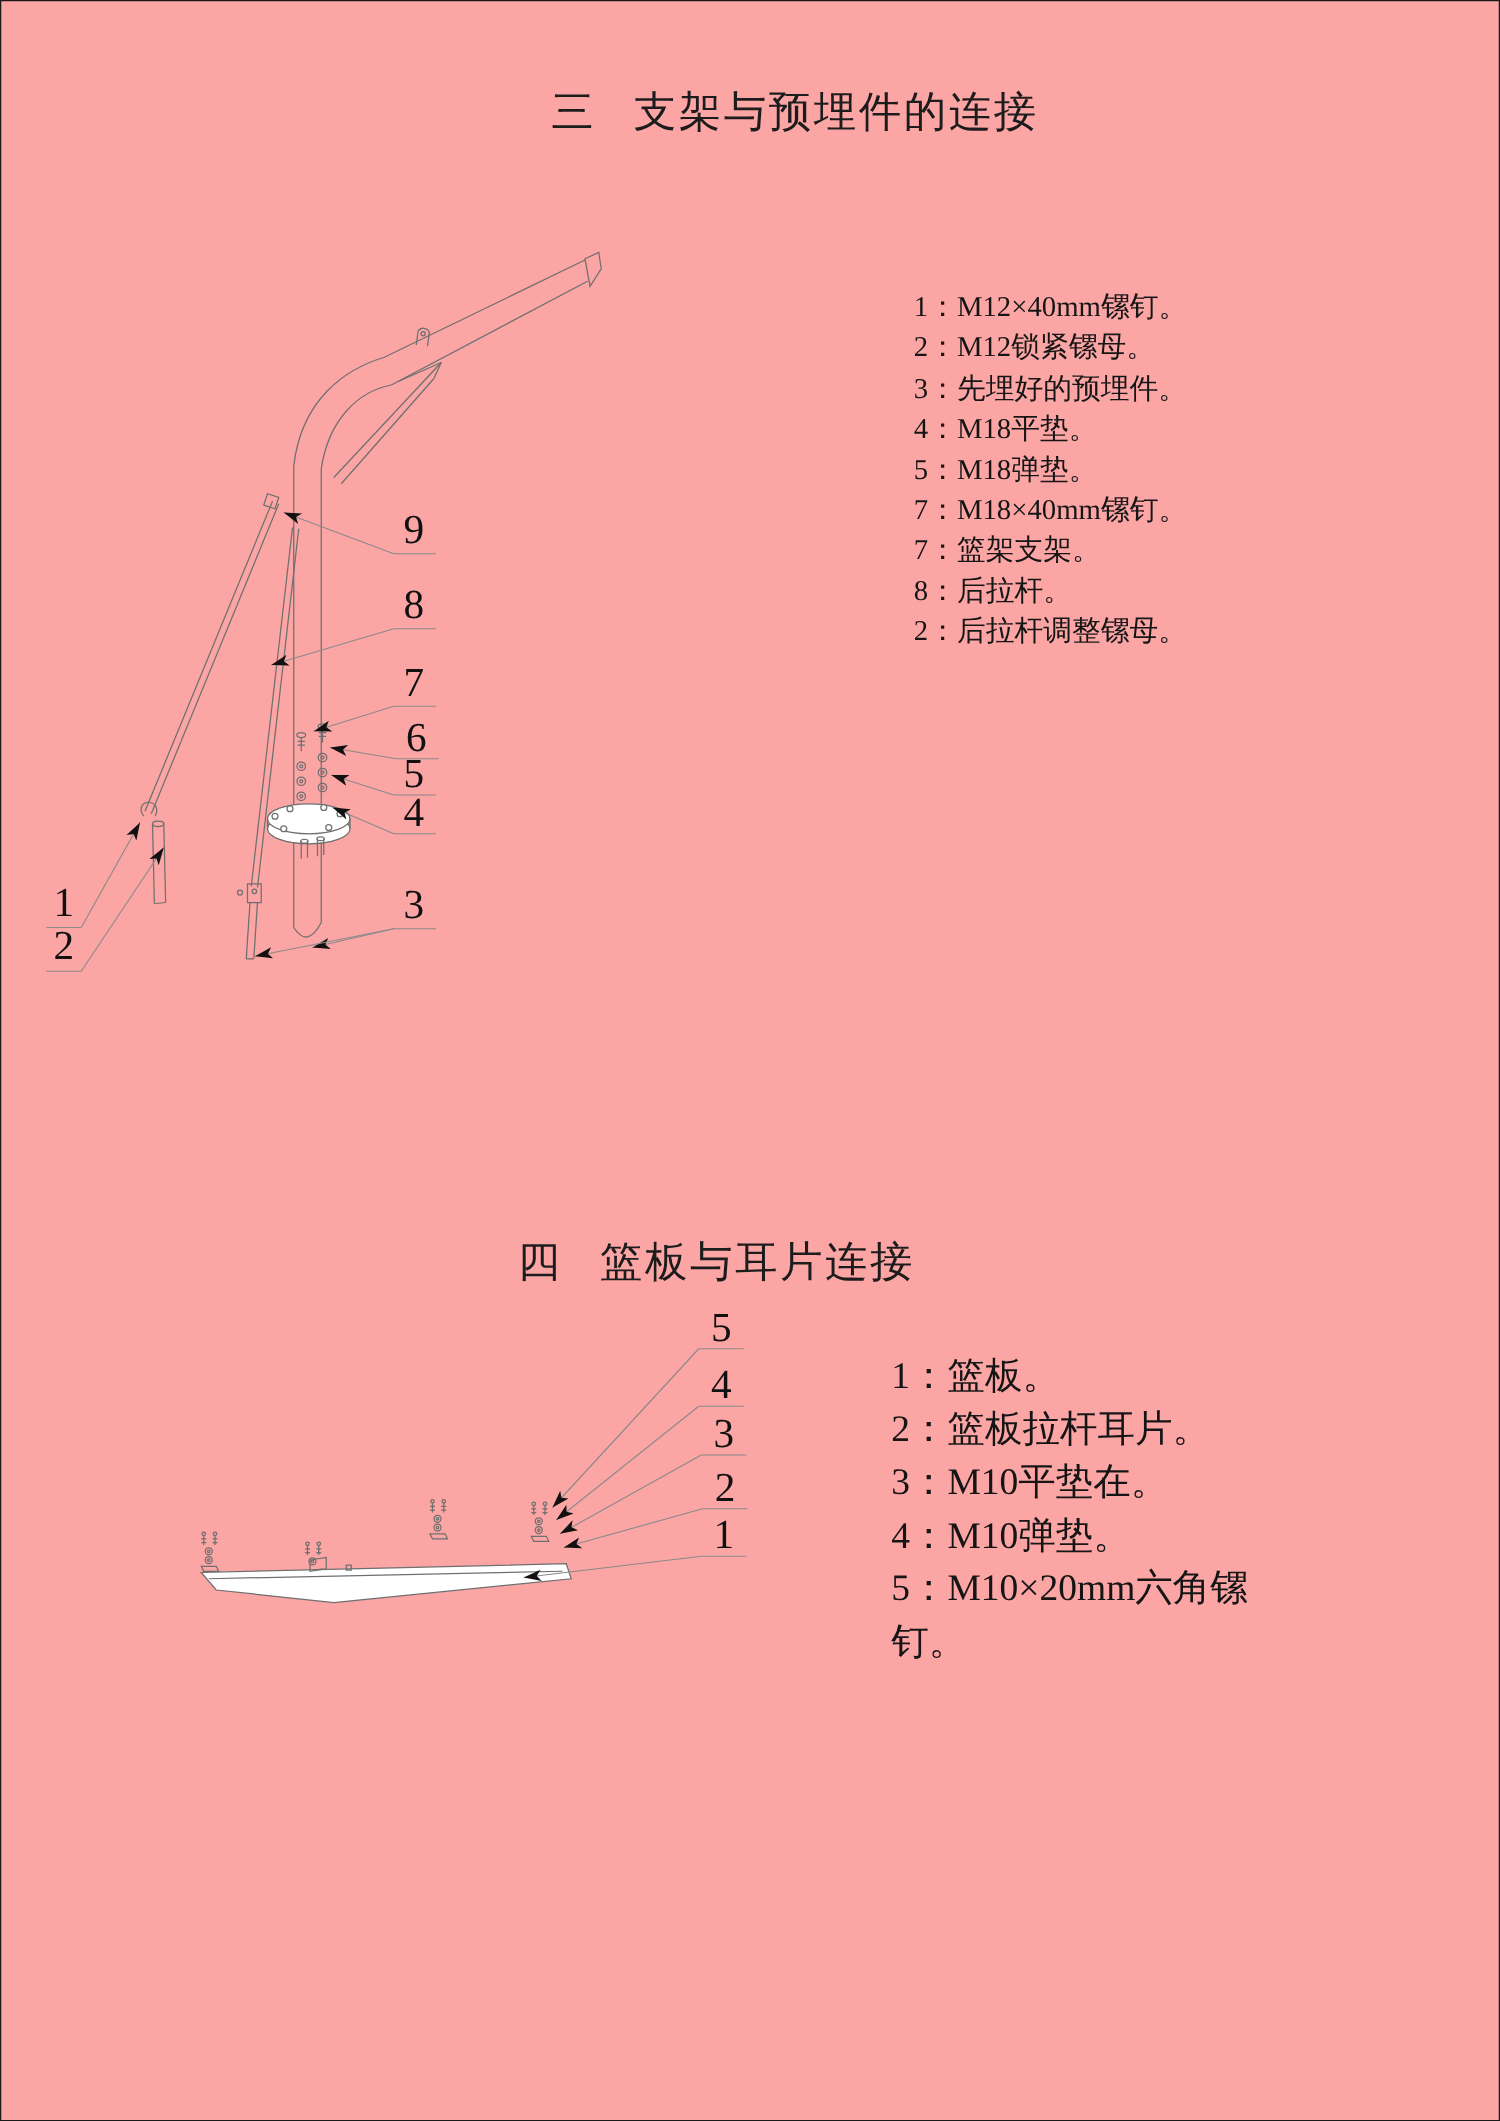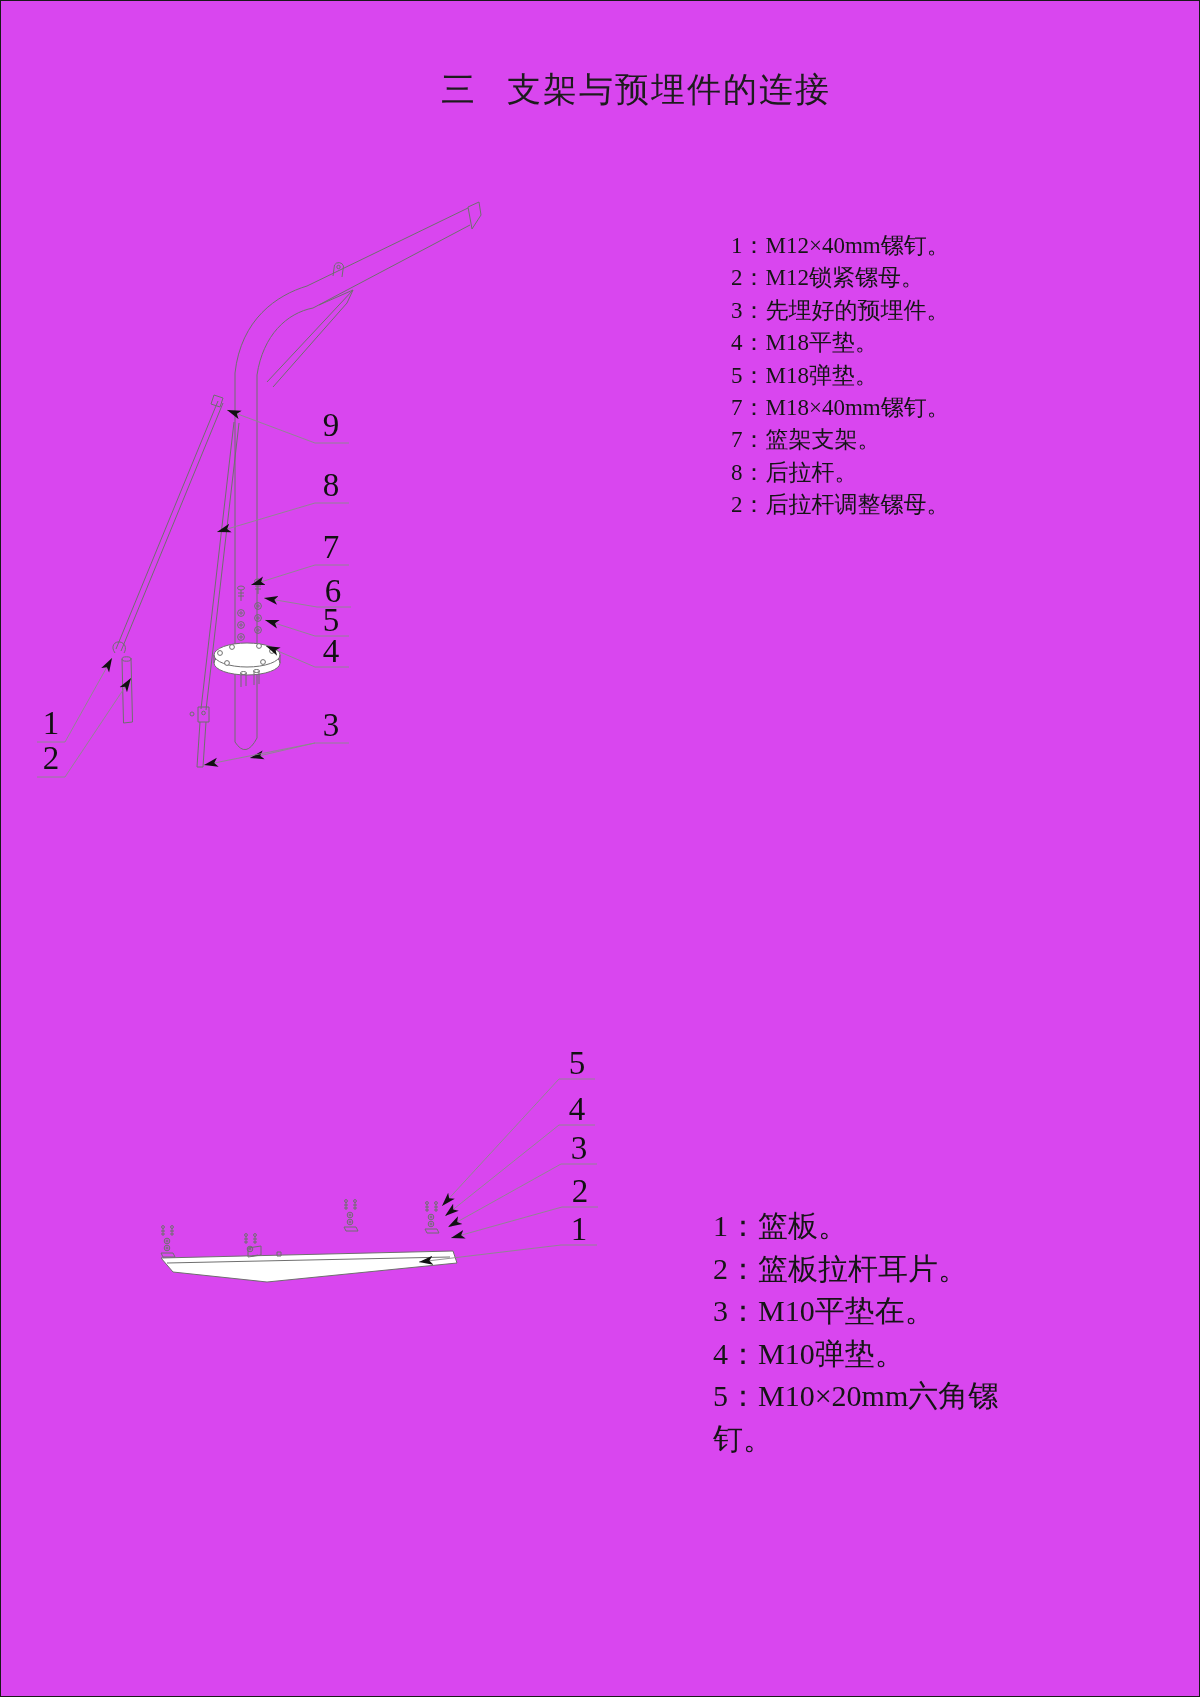--- a/index.html
+++ b/index.html
@@ -1,37 +1,37 @@
 <!DOCTYPE html>
 <html><head>
 <meta charset="utf-8">
 <style>
   html,body{margin:0;padding:0;background:#fff;}
   .page{
     position:relative;
     width:1198px;
     height:1695px;
-    background:#d946ef;
+    background:#fca5a5;
     border:1px solid #1a1a1a;
     overflow:hidden;
     font-family:"Liberation Serif","DejaVu Serif",serif;
     color:#1c1c1c;
   }
   .lineart{position:absolute;left:0;top:0;width:1198px;height:1695px;}
   .sec-title{
     position:absolute;
     font-size:34px;
     letter-spacing:2px;
     white-space:nowrap;
     color:#1c1c1c;
   }
   .sec-title .num{margin-right:30px;}
   .plist{position:absolute;white-space:nowrap;color:#151515;}
   .plist1{left:730px;top:229px;font-size:23px;line-height:32.4px;}
-  .plist2{left:712px;top:1204px;font-size:30px;line-height:42.6px;}
+  .plist2{left:712px;top:1079px;font-size:30px;line-height:42.6px;}
   .callout{
     position:absolute;
     transform:translate(-50%,-50%);
     font-size:33px;
     color:#111;
     line-height:1;
   }
 </style>
 </head>
 <body>
@@ -219,20 +219,23 @@
   <div class="callout" style="left:330px;top:424px;">9</div>
   <div class="callout" style="left:330px;top:484px;">8</div>
   <div class="callout" style="left:330px;top:546px;">7</div>
   <div class="callout" style="left:332px;top:590px;">6</div>
   <div class="callout" style="left:330px;top:619px;">5</div>
   <div class="callout" style="left:330px;top:650px;">4</div>
   <div class="callout" style="left:330px;top:724px;">3</div>
   <div class="callout" style="left:50px;top:722px;">1</div>
   <div class="callout" style="left:50px;top:757px;">2</div>
 
+  <div class="sec-title" style="left:413px;top:986px;">
+    <span class="num">四</span><span>篮板与耳片连接</span>
+  </div>
 
   <div class="callout" style="left:576px;top:1062px;">5</div>
   <div class="callout" style="left:576px;top:1108px;">4</div>
   <div class="callout" style="left:578px;top:1147px;">3</div>
   <div class="callout" style="left:579px;top:1190px;">2</div>
   <div class="callout" style="left:578px;top:1228px;">1</div>
 
   <div class="plist plist2">
     <div>1：篮板。</div>
     <div>2：篮板拉杆耳片。</div>

